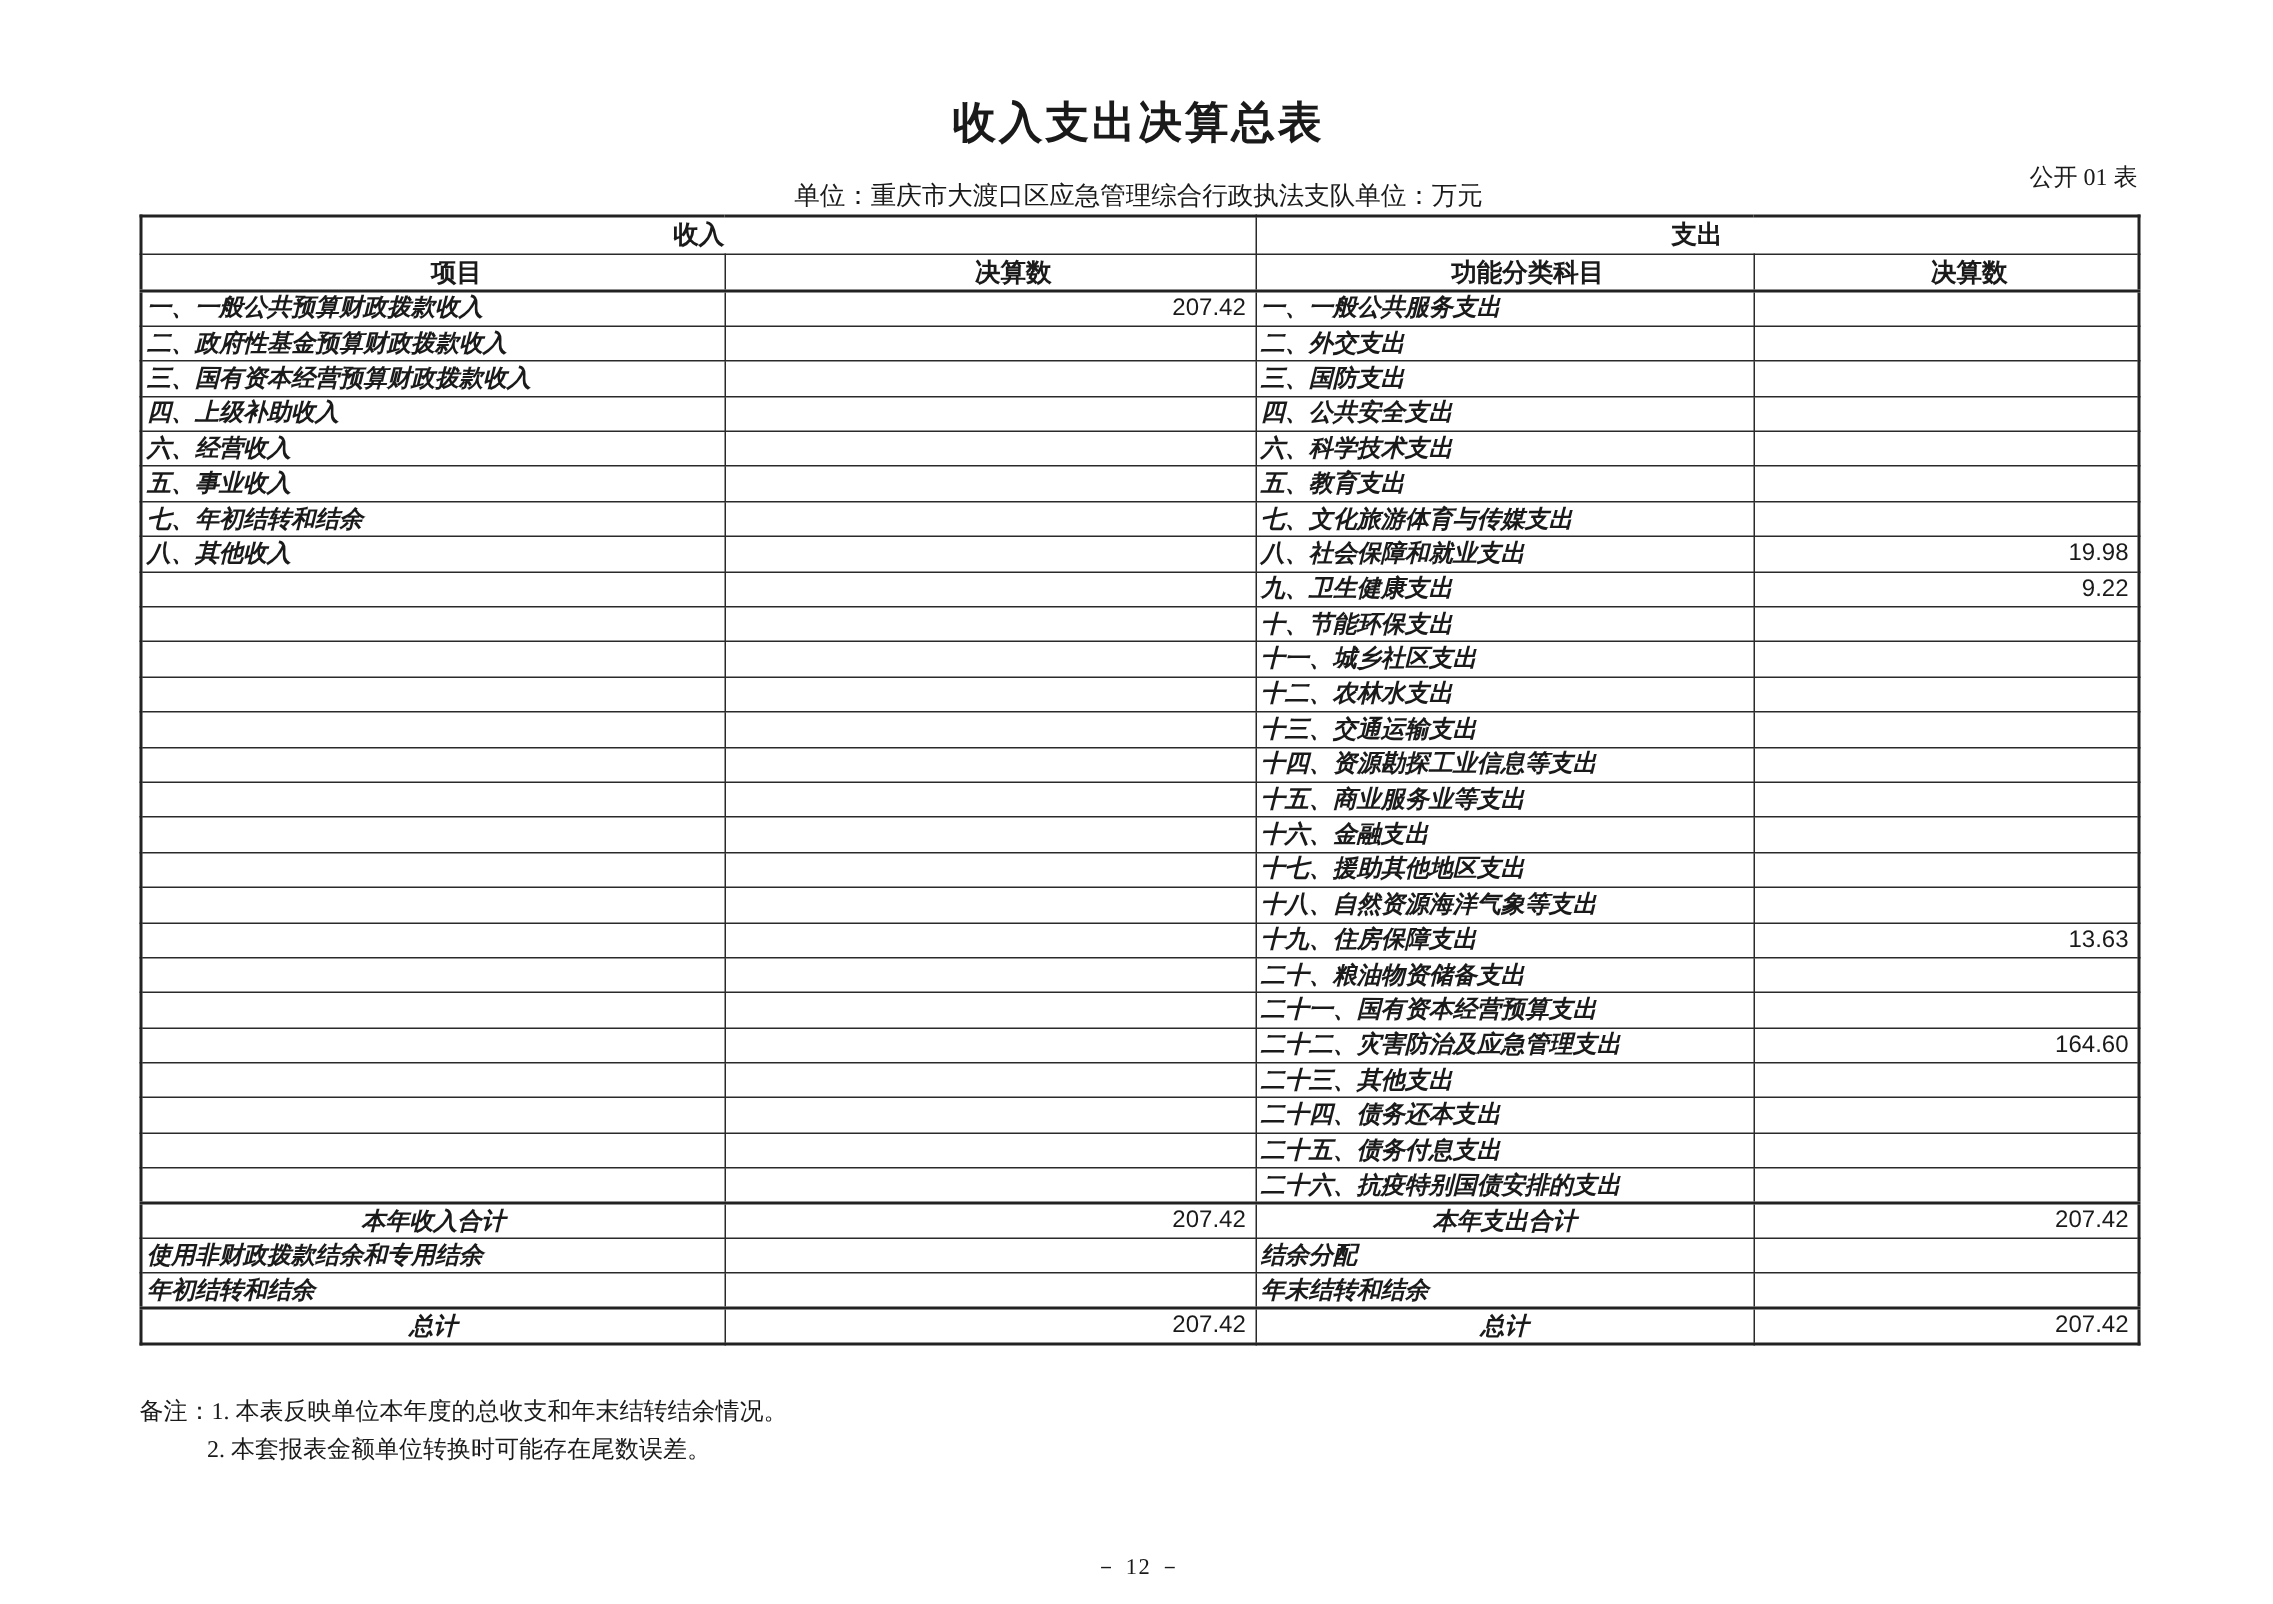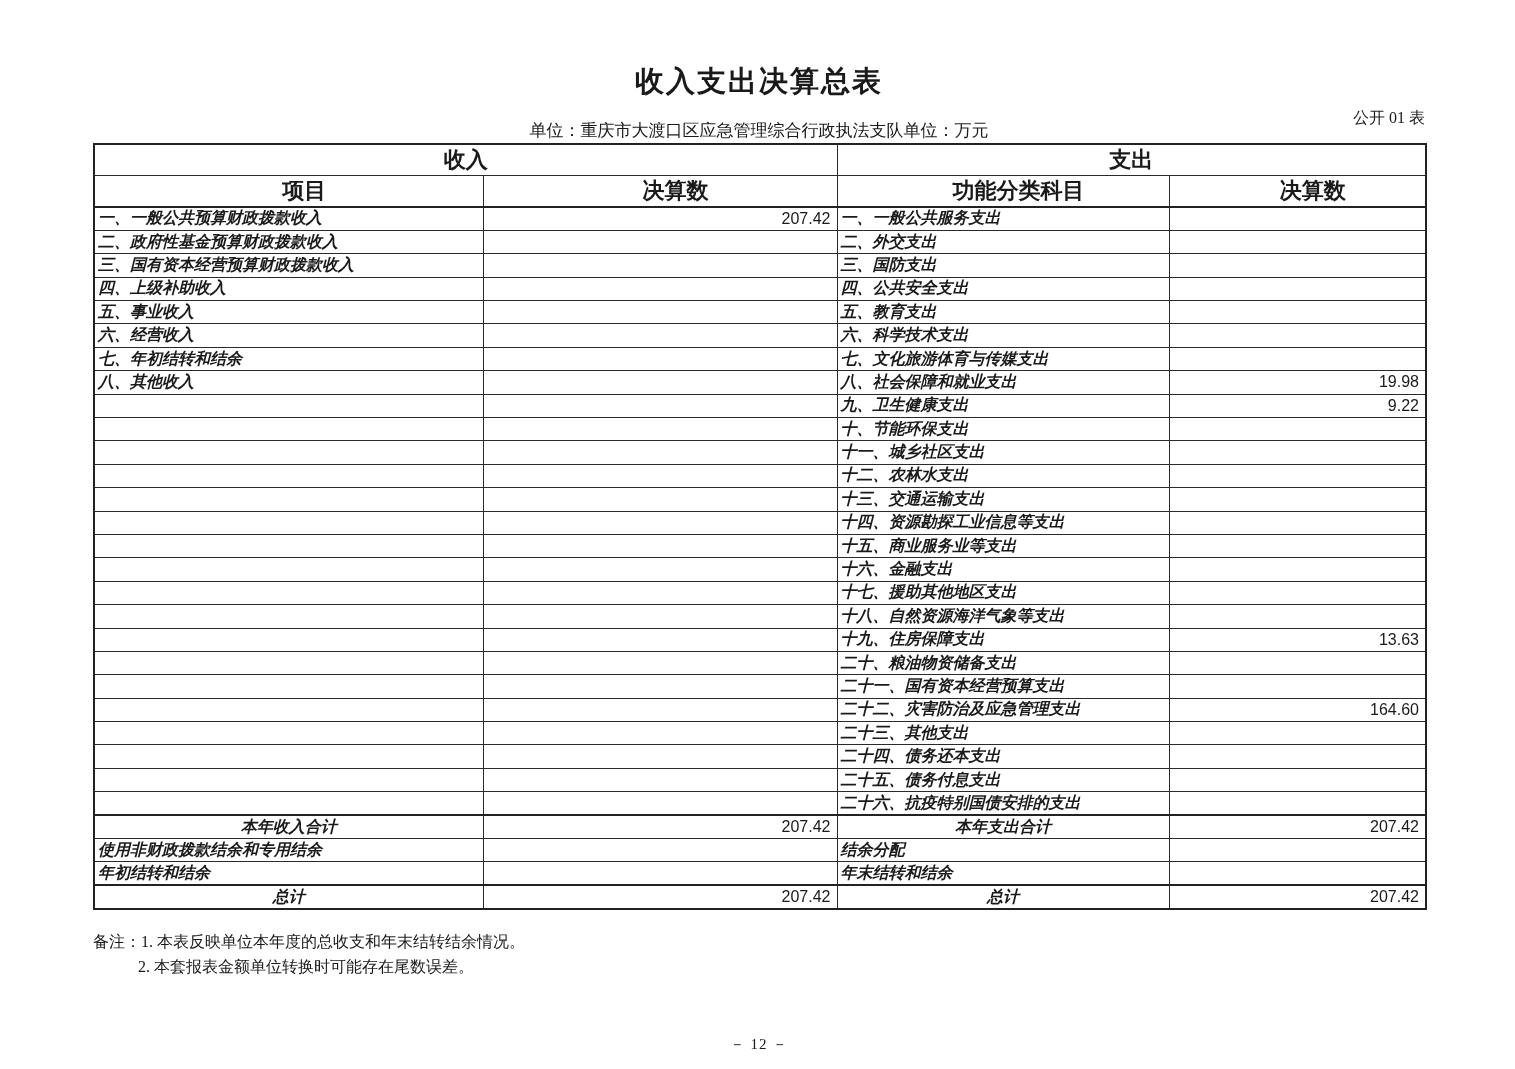--- a/index.html
+++ b/index.html
@@ -31,21 +31,21 @@
   table.fin-table {
     position: absolute; top: 143px; left: 93px; width: 1332px;
     border-collapse: collapse; table-layout: fixed;
     border: 2px solid #222;
   }
   .fin-table th, .fin-table td {
     border: 1px solid #2a2a2a;
     overflow: hidden; white-space: nowrap;
   }
   .fin-table th {
-    font-size: 22px; font-weight: bold; text-align: center;
+    font-size: 17px; font-weight: bold; text-align: center;
     height: 25px;
   }
   tr.row-col-headers th { border-bottom: 2px solid #222; padding-left: 31px; }
   .fin-table td { height: 23.4px; font-size: 16px; padding: 0 3px; }
   td.item  { font-weight: bold; text-align: left; font-style: italic; }
   td.item.center { text-align: center; }
   td.value {
     font-family: Liberation Sans, sans-serif;
     font-weight: normal; text-align: right; padding-right: 6px;
   }
@@ -114,29 +114,29 @@
         <td class="item">三、国防支出</td>
         <td class="value"></td>
       </tr>
       <tr class="data-row">
         <td class="item">四、上级补助收入</td>
         <td class="value"></td>
         <td class="item">四、公共安全支出</td>
         <td class="value"></td>
       </tr>
       <tr class="data-row">
+        <td class="item">六、经营收入</td>
+        <td class="value"></td>
+        <td class="item">六、科学技术支出</td>
+        <td class="value"></td>
+      </tr>
+      <tr class="data-row">
         <td class="item">五、事业收入</td>
         <td class="value"></td>
         <td class="item">五、教育支出</td>
-        <td class="value"></td>
-      </tr>
-      <tr class="data-row">
-        <td class="item">六、经营收入</td>
-        <td class="value"></td>
-        <td class="item">六、科学技术支出</td>
         <td class="value"></td>
       </tr>
       <tr class="data-row">
         <td class="item">七、年初结转和结余</td>
         <td class="value"></td>
         <td class="item">七、文化旅游体育与传媒支出</td>
         <td class="value"></td>
       </tr>
       <tr class="data-row">
         <td class="item">八、其他收入</td>

